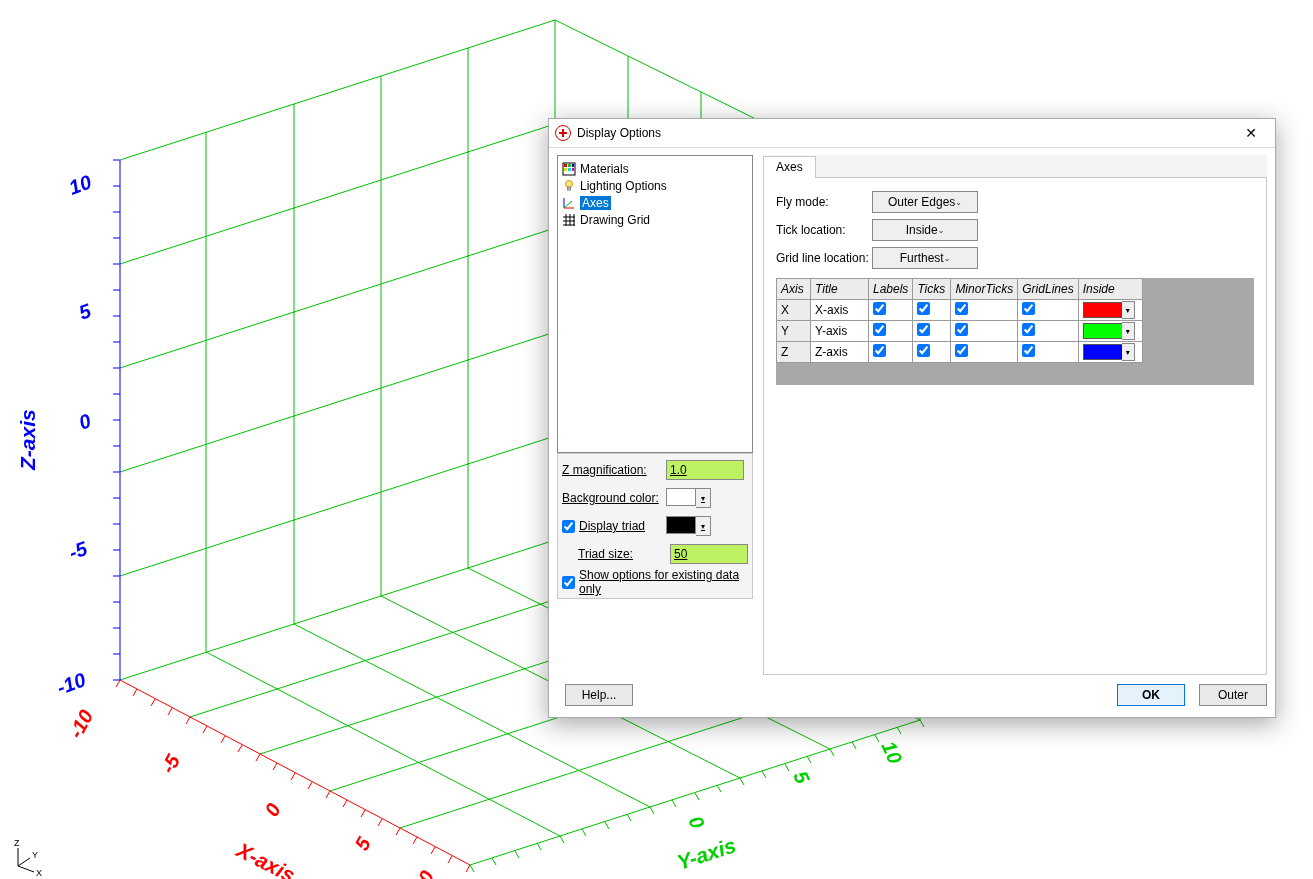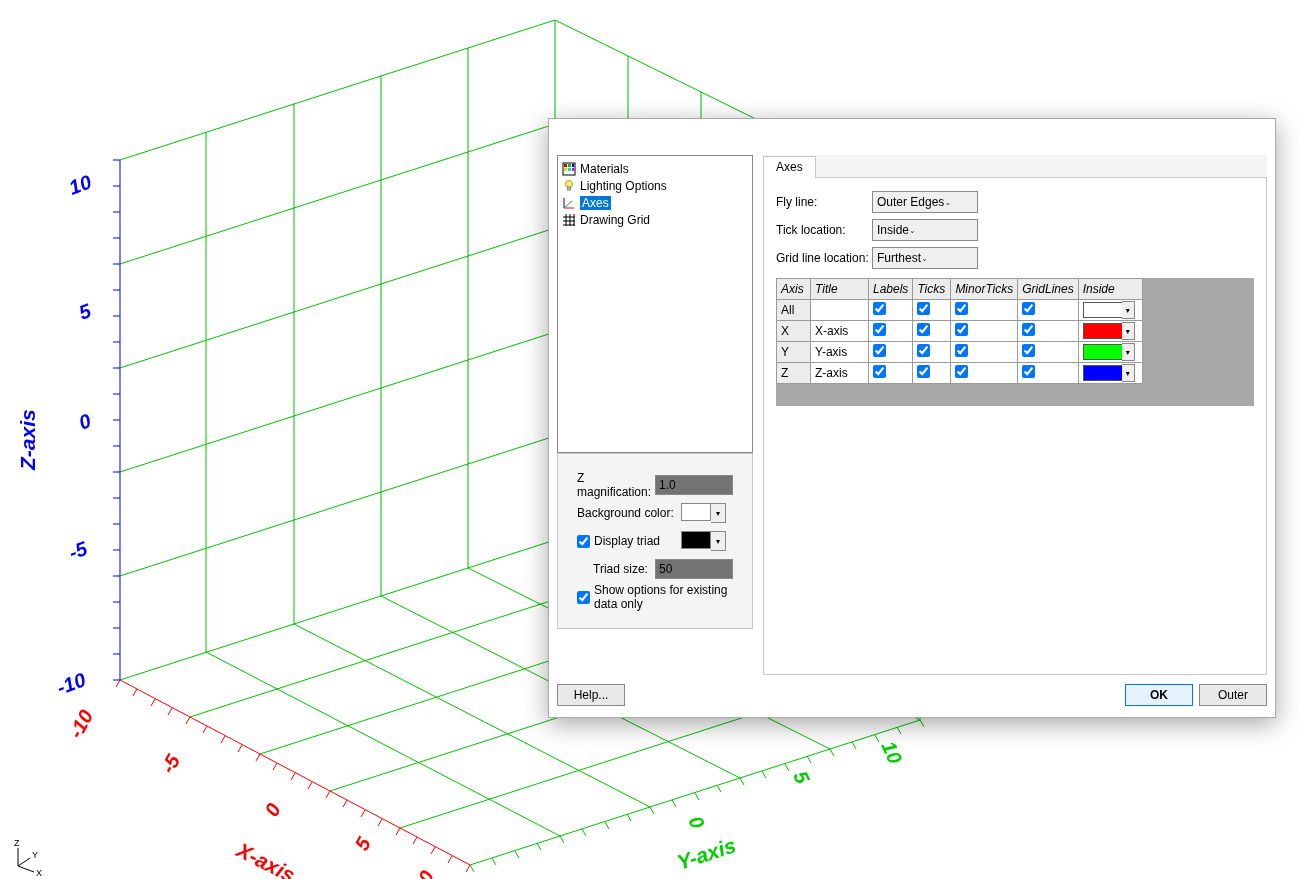--- a/index.html
+++ b/index.html
@@ -31,47 +31,47 @@
   .left-col { width:196px; display:flex; flex-direction:column; }
   .tree { flex:0 0 288px; border:1px solid #888; background:#fff; padding:4px 2px;
           overflow:auto; }
   .tree-item { display:flex; align-items:center; height:17px; padding:0 2px;
                gap:4px; white-space:nowrap; }
   .tree-item.selected .tree-label { background:#0078d7; color:#fff; padding:0 2px; }
   .tree-icon { width:14px; height:14px; display:flex; align-items:center;
                justify-content:center; }
   .tree-icon svg { width:14px; height:14px; }
 
-  .group { border:1px solid #c8c8c8; padding:19px; background:#f4f4f4; }
+  .group { border:1px solid #c8c8c8; padding:4px; background:#f4f4f4;text-decoration:underline; }
   .form-row { display:flex; align-items:center; height:24px; margin-bottom:4px; }
   .form-row:last-child { margin-bottom:0; }
   .form-row .lbl { width:104px; text-align:left; }
   .form-row .lbl.indent { padding-left:16px; width:104px; }
   .txt { border:1px solid #888; height:18px; padding:0 3px; width:70px;
-         font:inherit; background:#737373; }
+         font:inherit; background:#bef264; }
   .swatch-combo { display:flex; }
   .swatch-combo .sw { width:28px; height:16px; border:1px solid #888; }
   .swatch-combo .dd { width:14px; height:18px; border:1px solid #888;
                       border-left:none; background:#efefef;
                       display:flex; align-items:center; justify-content:center;
                       font-size:8px; }
   .chk { display:flex; align-items:center; gap:4px; }
   .chk input { margin:0; }
 
   .right-col { flex:1; display:flex; flex-direction:column; }
   .tabstrip { height:22px; display:flex; border-bottom:1px solid #c8c8c8;
               background:#f4f4f4; }
   .tab { padding:3px 12px; border:1px solid #c8c8c8; border-bottom:none;
          background:#fff; position:relative; top:1px; }
   .tabpage { flex:1; border:1px solid #c8c8c8; border-top:none; padding:12px;
              background:#fff; }
   .tabpage .form-row .lbl { width:96px; }
   .combo { border:1px solid #888; height:20px; width:96px; background:#efefef;
            display:flex; align-items:center; padding:0 4px;
-           justify-content:flex-start; font:inherit; }
+           justify-content:center; font:inherit; }
   .combo .arr { font-size:8px; color:#333; }
 
   .grid-wrap { margin-top:8px; background:#a8a8a8; padding-bottom:22px;
                padding-right:48px; }
   table.grid { border-collapse:collapse; background:#fff; }
   table.grid th, table.grid td { border:1px solid #9a9a9a; height:20px;
                                  font-weight:normal; text-align:left;
                                  padding:0 4px; background:#fff; }
   table.grid th { background:#ececec;font-style:italic; }
   table.grid td.hdrcell { background:#ececec; }
@@ -83,21 +83,21 @@
   .color-cell .csw { width:38px; height:14px; border:1px solid #555; }
   .color-cell .dd { width:12px; height:16px; border:1px solid #888;
                     border-left:none; background:#efefef;
                     display:flex; align-items:center; justify-content:center;
                     font-size:8px; margin-left:-1px; }
 
   .buttons { position:absolute; left:8px; right:8px; bottom:8px; height:28px;
              display:flex; align-items:center; }
   .btn { min-width:68px; height:22px; border:1px solid #888; background:#e9e9e9;
          padding:0 12px; font:inherit; display:inline-flex; align-items:center;
-         justify-content:center; }
+         justify-content:center;margin-left:8px; }
   .btn.default { border:1px solid #0078d7; background:#e5f1fb;font-weight:bold; }
   .buttons .spacer { flex:1; }
 
   
   .axis-text { font:italic bold 21px "Segoe UI", Arial, sans-serif; }
   .tick-text { font:italic bold 20px "Segoe UI", Arial, sans-serif; }
 </style>
 </head>
 <body>
 
@@ -252,20 +252,25 @@
       <line x1="18" y1="866" x2="30" y2="858"></line>
       <line x1="18" y1="866" x2="18" y2="848"></line>
       <text x="36" y="876" font-size="9" stroke="none" fill="#000">X</text>
       <text x="32" y="858" font-size="9" stroke="none" fill="#000">Y</text>
       <text x="14" y="846" font-size="9" stroke="none" fill="#000">Z</text>
     </g>
   </svg>
 </div>
 
 <div class="dialog">
+  <div class="titlebar">
+    <span class="app-icon"></span>
+    <span class="title">Display Options</span>
+    <div class="close">✕</div>
+  </div>
 
   <div class="body">
     <div class="left-col">
       <div class="tree">
 
         <div class="tree-item">
           <span class="tree-icon">
             <svg viewBox="0 0 14 14">
                 <rect x="1" y="1" width="12" height="12" fill="none" stroke="#000"></rect>
             <rect x="2" y="2" width="3" height="3" fill="#d00"></rect>
@@ -346,21 +351,21 @@
         </div>
       </div>
     </div>
 
     <div class="right-col">
       <div class="tabstrip">
         <div class="tab">Axes</div>
       </div>
       <div class="tabpage">
         <div class="form-row">
-          <span class="lbl">Fly line:</span>
+          <span class="lbl">Fly mode:</span>
           <div class="combo">
             <span>Outer Edges</span>
               <span class="arr">⌄</span>
           </div>
         </div>
         <div class="form-row">
           <span class="lbl">Tick location:</span>
           <div class="combo">
             <span>Inside</span>
               <span class="arr">⌄</span>
@@ -391,34 +396,20 @@
               <th>Title</th>
               <th>Labels</th>
               <th>Ticks</th>
               <th>MinorTicks</th>
               <th>GridLines</th>
               <th>Inside</th>
             </tr>
               </thead>
             <tbody id="axes-rows">
                 <tr>
-                  <td class="hdrcell">All</td>
-                  <td class="titlecell"><input value="" style=""></td>
-                  <td class="chkcell"><input type="checkbox" checked="" style=""></td>
-                  <td class="chkcell"><input type="checkbox" checked="" style=""></td>
-                  <td class="chkcell"><input type="checkbox" checked="" style=""></td>
-                  <td class="chkcell"><input type="checkbox" checked="" style=""></td>
-                  <td>
-                    <div class="color-cell">
-                      <span class="csw" style="background:#ffffff"></span>
-                      <span class="dd">▾</span>
-                    </div>
-                  </td>
-                </tr>
-                <tr>
                   <td class="hdrcell">X</td>
                   <td class="titlecell"><input value="X-axis" style=""></td>
                   <td class="chkcell"><input type="checkbox" checked="" style=""></td>
                   <td class="chkcell"><input type="checkbox" checked="" style=""></td>
                   <td class="chkcell"><input type="checkbox" checked="" style=""></td>
                   <td class="chkcell"><input type="checkbox" checked="" style=""></td>
                   <td>
                     <div class="color-cell">
                       <span class="csw" style="background:#ff0000"></span>
                       <span class="dd">▾</span>

